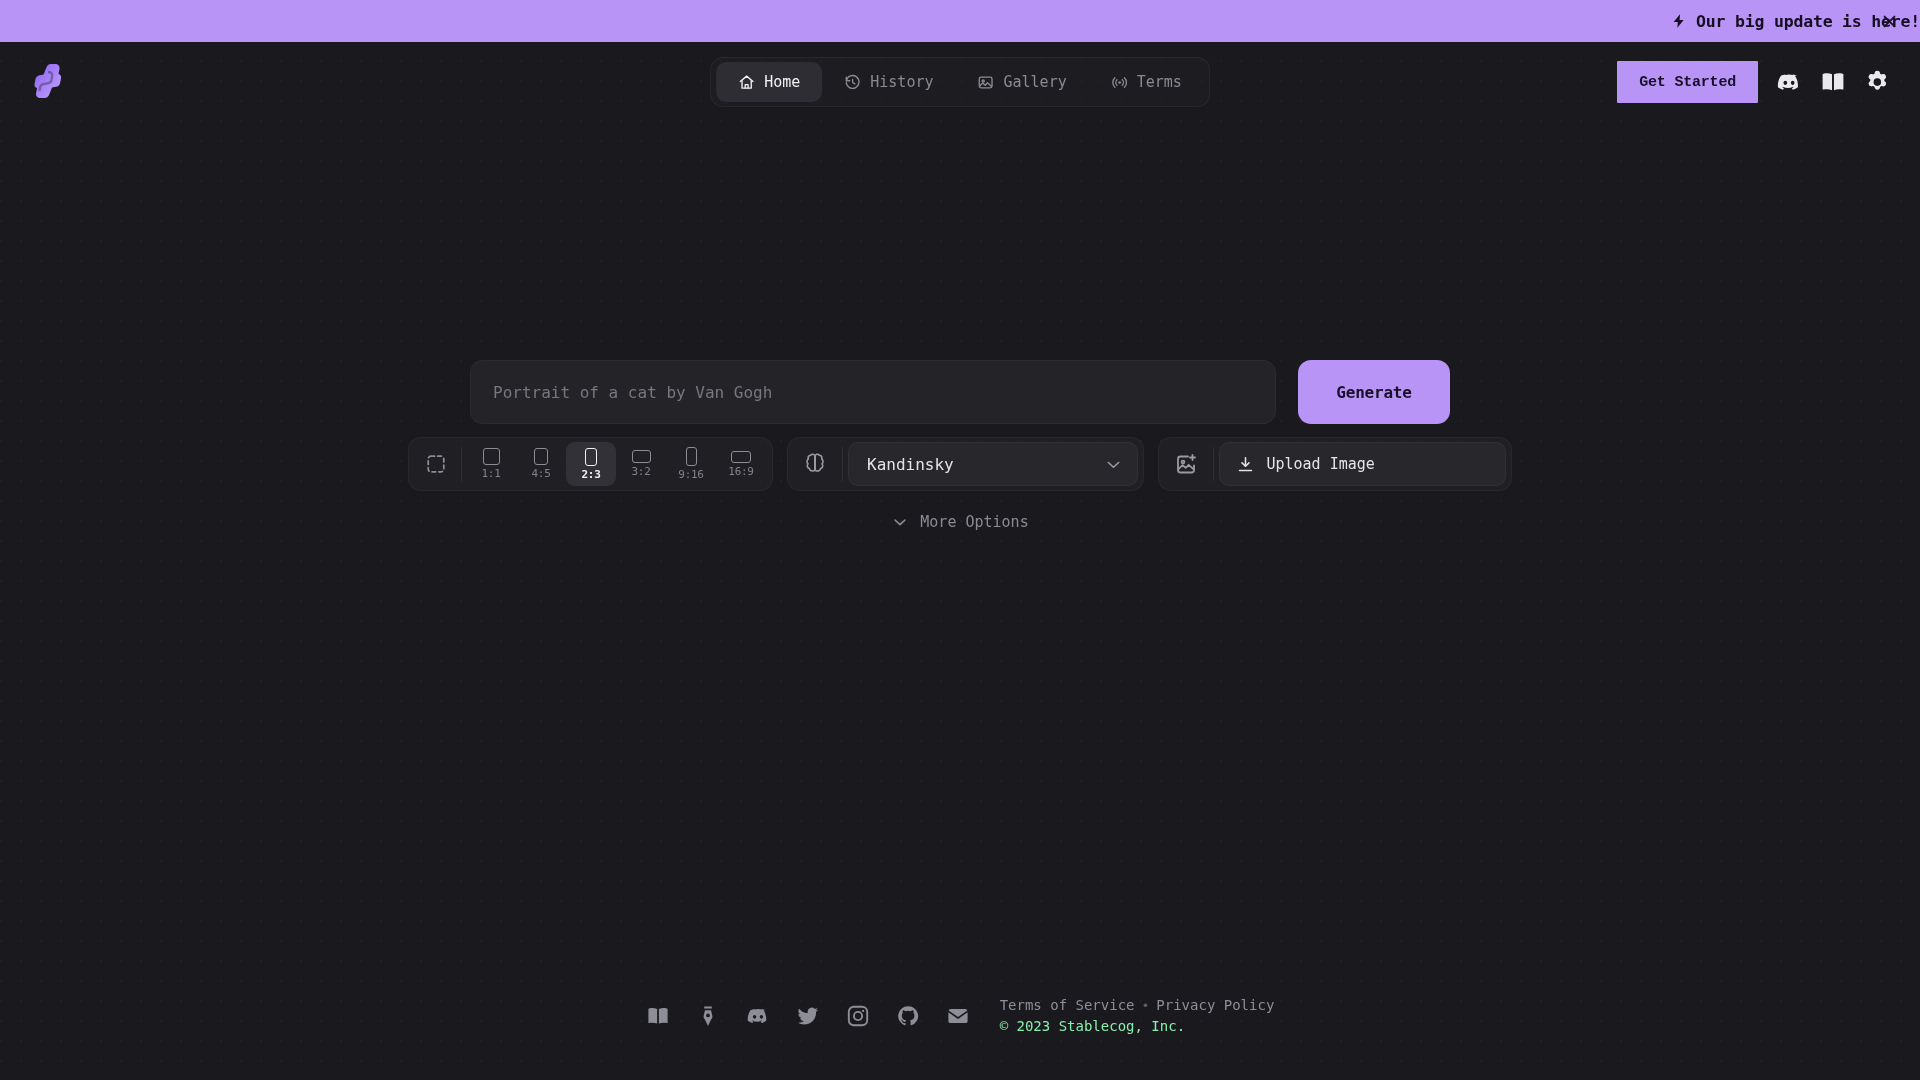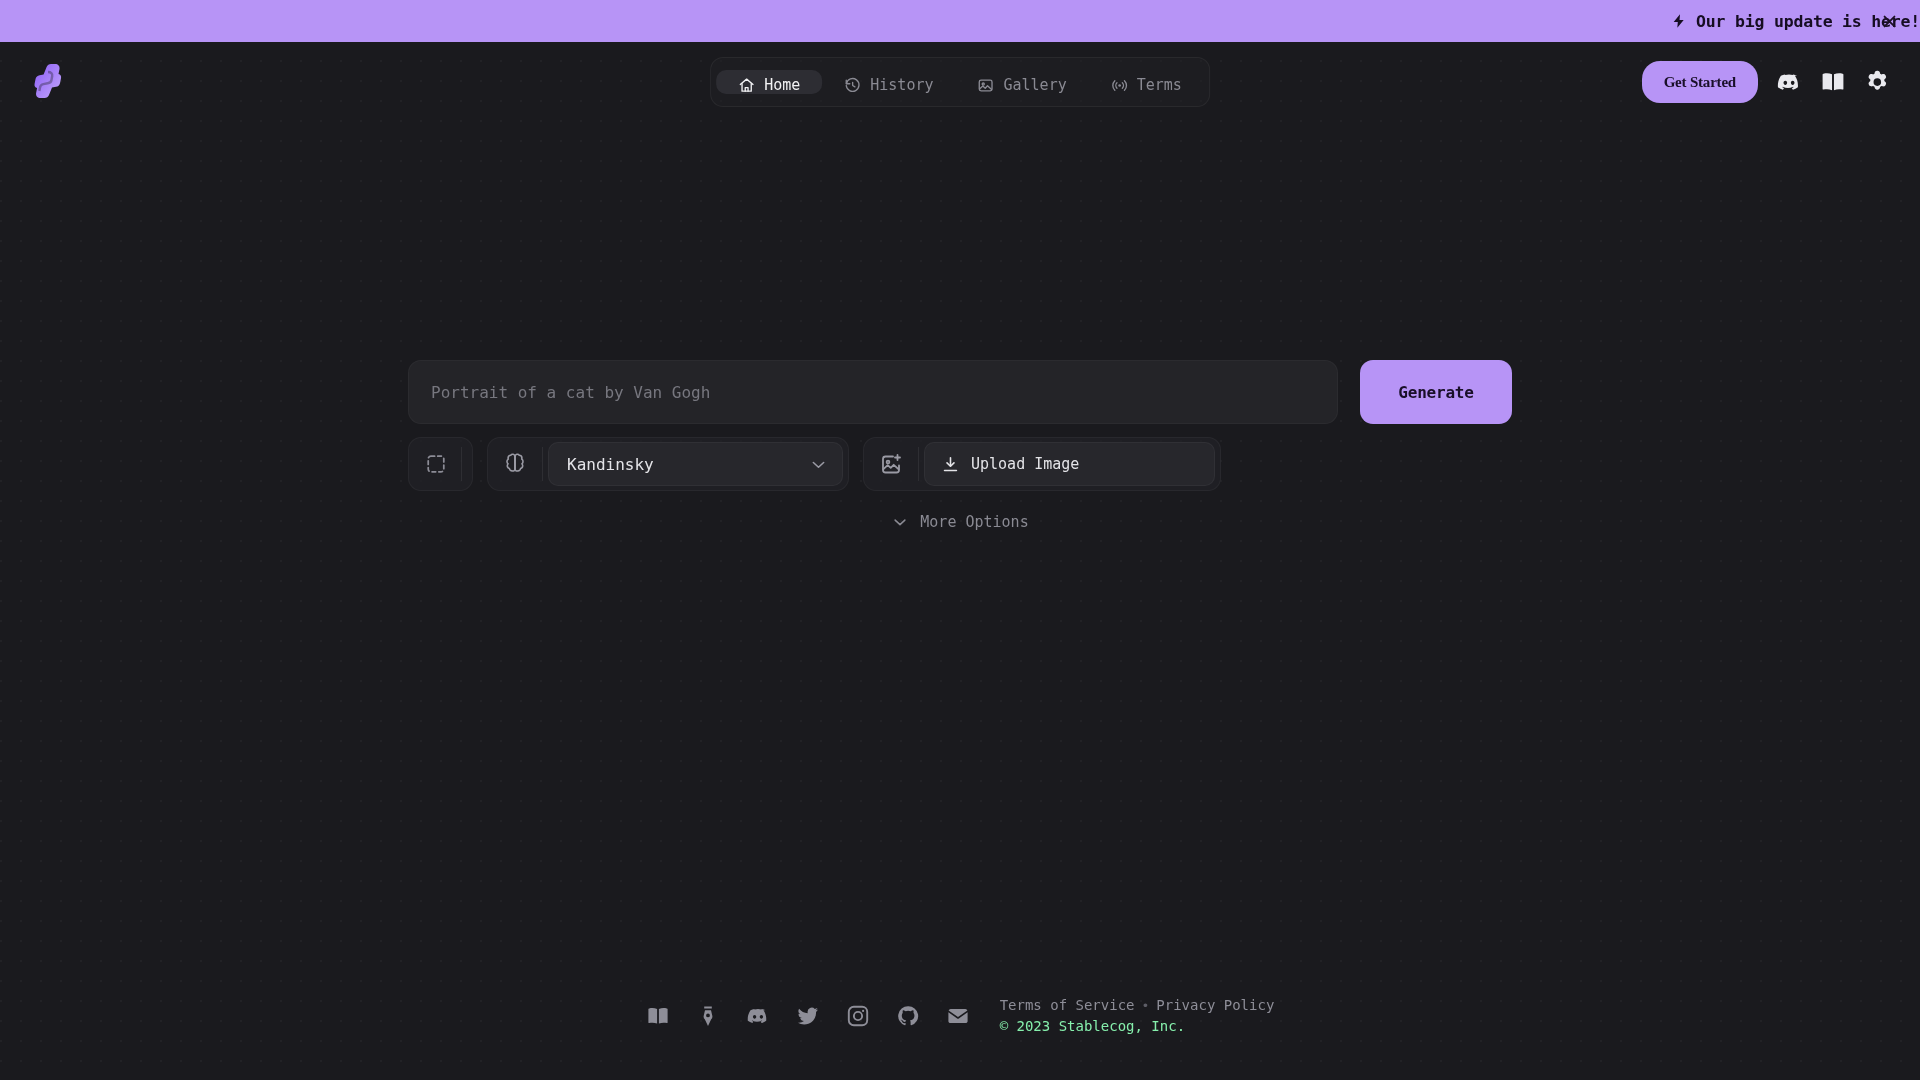--- a/index.html
+++ b/index.html
@@ -47,51 +47,51 @@
     position: absolute; left: 50%; top: 50%;
     transform: translate(-50%, -50%);
     display: flex; align-items: center;
     background: rgba(32,32,37,0.55);
     border: 1px solid rgba(255,255,255,0.05);
     border-radius: 13px;
     padding: 5px;
     height: 50px;
   }
   .nav-item {
-    display: flex; align-items: flex-end; gap: 9px;
-    padding: 0 22px; height: 24px;
+    display: flex; align-items: center; gap: 9px;
+    padding: 0 22px; height: 40px;
     border-radius: 10px;
     color: #8a8a93; font-size: 15px;
     cursor: pointer; white-space: nowrap;
   }
   .nav-item.active { background: #2d2d33; color: #f2f2f4; }
   .nav-item .nav-ico { width: 17px; height: 17px; display: block; flex: 0 0 auto; }
 
   #header-right {
     margin-left: auto; display: flex; align-items: center; gap: 18px;
     padding-right: 10px;
   }
   #get-started {
     background: #b794f6; color: #190f28;
     font-size: 15px; font-weight: bold;
     padding: 0 22px; height: 42px;
     display: flex; align-items: center;
-    border-radius: 18px; border: none;
-    font-family: Liberation Serif, serif; cursor: pointer;
+    border-radius: 1px; border: none;
+    font-family: Liberation Mono, monospace; cursor: pointer;
     letter-spacing: -0.2px;
   }
   .hicon { width: 26px; height: 26px; cursor: pointer; display: block; }
 
   
   #main {
     position: absolute; left: 0; right: 0;
     top: 360px;
     display: flex; flex-direction: column; align-items: center;
   }
-  #prompt-row { display: flex; gap: 22px; width: 1104px; }
+  #prompt-row { display: flex; gap: 22px; width: 980px; }
   #prompt-input {
     flex: 1; height: 64px;
     background: #242428;
     border: 1px solid rgba(255,255,255,0.035);
     border-radius: 13px;
     color: #e6e6ea; font-size: 16px;
     font-family: inherit;
     padding: 0 22px;
     outline: none;
   }
@@ -303,20 +303,46 @@
 
   <div id="controls-row">
 
     <div class="panel" id="aspect-panel">
       <div id="aspect-custom">
         <svg width="22" height="22" viewBox="0 0 24 24" fill="none" stroke="#8c8c96" stroke-width="1.9" stroke-linecap="round" stroke-dasharray="4 3.4">
           <rect x="3.5" y="3.5" width="17" height="17" rx="3"></rect>
         </svg>
       </div>
       <div id="aspect-divider"></div>
+      <div class="ratio-list">
+        <div class="ratio">
+          <div class="rshape" style="width:17px;height:17px;"></div>
+          <div class="rlabel">1:1</div>
+        </div>
+        <div class="ratio">
+          <div class="rshape" style="width:14px;height:17px;"></div>
+          <div class="rlabel">4:5</div>
+        </div>
+        <div class="ratio selected">
+          <div class="rshape" style="width:12px;height:18px;"></div>
+          <div class="rlabel">2:3</div>
+        </div>
+        <div class="ratio">
+          <div class="rshape" style="width:19px;height:13px;"></div>
+          <div class="rlabel">3:2</div>
+        </div>
+        <div class="ratio">
+          <div class="rshape" style="width:11px;height:19px;"></div>
+          <div class="rlabel">9:16</div>
+        </div>
+        <div class="ratio">
+          <div class="rshape" style="width:20px;height:12px;"></div>
+          <div class="rlabel">16:9</div>
+        </div>
+      </div>
     </div>
 
     <div class="panel" id="model-panel">
       <div id="model-icon-box">
         <svg width="24" height="24" viewBox="0 0 24 24" fill="none" stroke="#9a9aa4" stroke-width="1.6" stroke-linecap="round" stroke-linejoin="round">
           <path d="M12 4.2a2.4 2.4 0 0 0-4.3-1c-1.5.1-2.6 1.3-2.6 2.8 0 .4.1.8.2 1.1A2.6 2.6 0 0 0 4 9.6
                    c0 .9.4 1.7 1.1 2.2-.5.5-.8 1.2-.8 2 0 1.3.9 2.4 2.1 2.7.2 1.4 1.4 2.4 2.8 2.4
                    A2.1 2.1 0 0 0 12 17.3z"></path>
           <path d="M12 4.2a2.4 2.4 0 0 1 4.3-1c1.5.1 2.6 1.3 2.6 2.8 0 .4-.1.8-.2 1.1A2.6 2.6 0 0 1 20 9.6
                    c0 .9-.4 1.7-1.1 2.2.5.5.8 1.2.8 2 0 1.3-.9 2.4-2.1 2.7-.2 1.4-1.4 2.4-2.8 2.4

